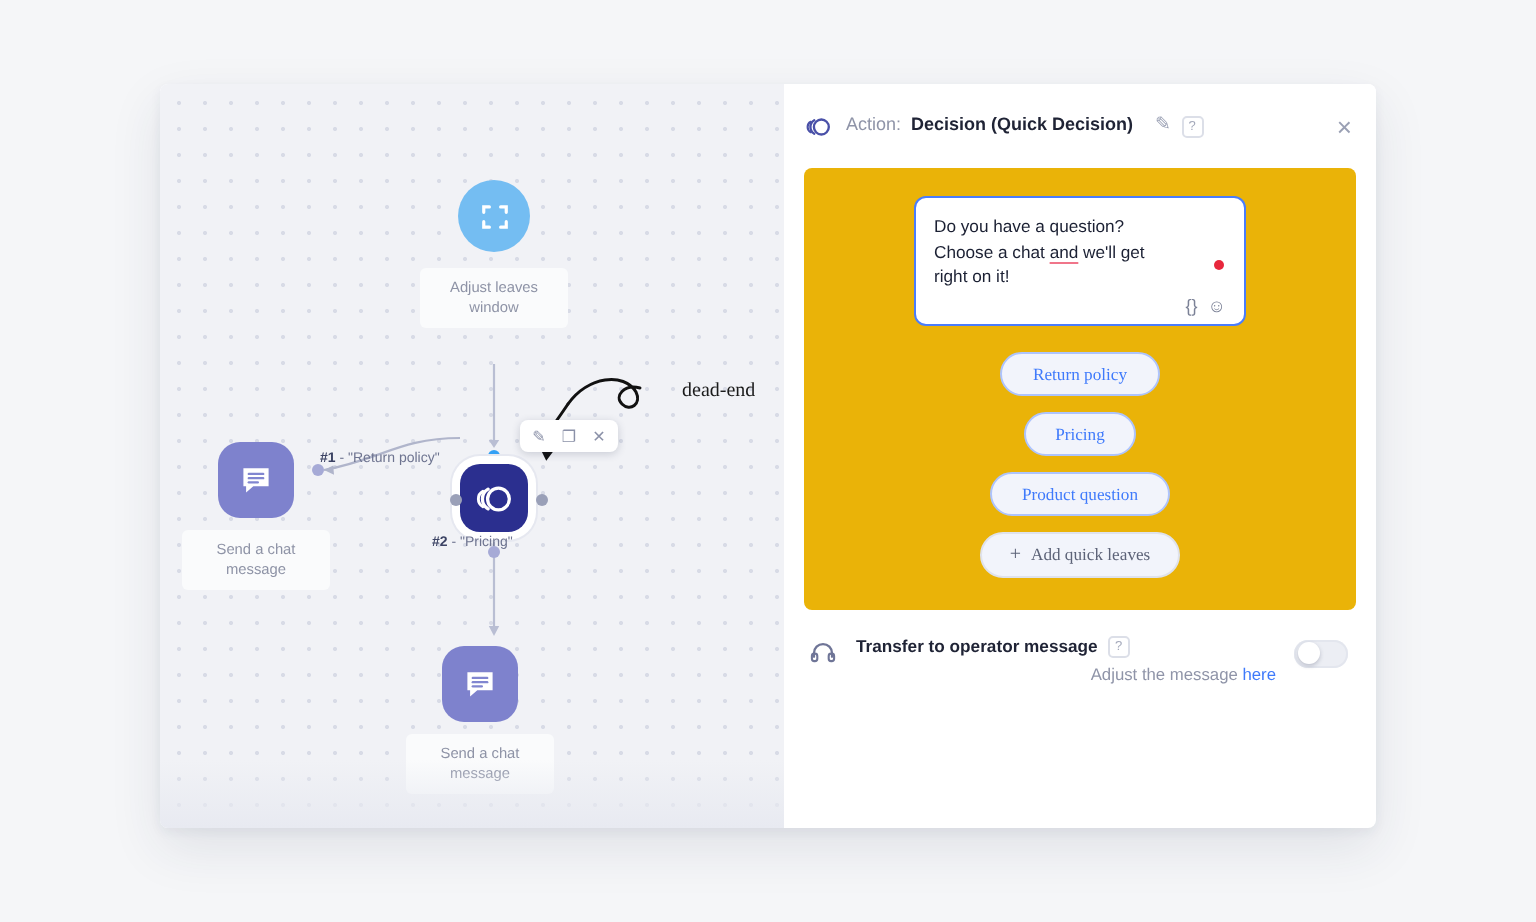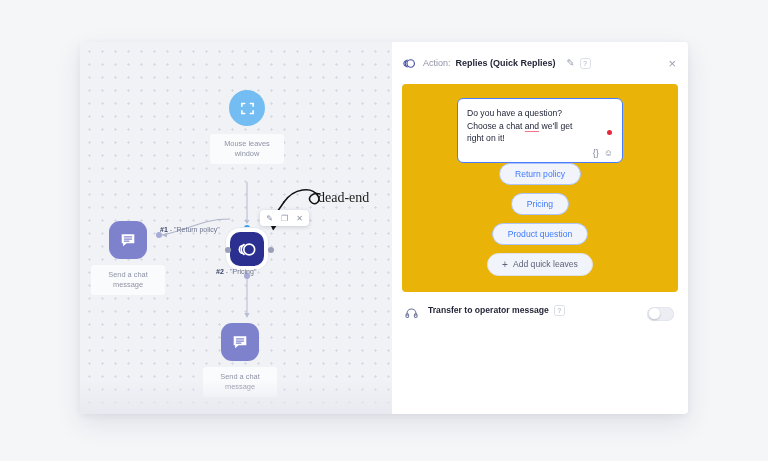--- a/index.html
+++ b/index.html
@@ -99,23 +99,24 @@
   }
   .mini-toolbar span {
     width: 13px; height: 12px;
     display: flex; align-items: center; justify-content: center;
     font-size: 8px; color: #8b91a8;
   }
 
   .annot {
     position: absolute;
     font-family: "Liberation Serif", serif;
-    font-size: 14px;
+    font-size: 10px;
     color: #1b1b1b;
     white-space: nowrap;
+    padding-left: 23px;
   }
 
   
   .panel {
     position: absolute;
     left: 312px; top: 0;
     width: 296px; height: 288px;
     background: #fff;
   }
   .panel-header {
@@ -170,21 +171,21 @@
     right: 10px; top: 31px;
     width: 5px; height: 5px; border-radius: 50%;
     background: #e8273c;
   }
   .bubble-tools {
     display: flex; justify-content: flex-end;
     gap: 5px; margin-top: 3px;
     font-size: 9px; color: #7b8196;
   }
 
-  .qr-list { display: flex; flex-direction: column; align-items: center; gap: 8px; }
+  .qr-list { margin-top: 13px; display: flex; flex-direction: column; align-items: center; gap: 8px; font-family: Liberation Serif, serif; }
   .qr {
     border: 1px solid #aec4fd;
     color: #3f7afb;
     background: #f2f4fb;
     border-radius: 20px;
     font-size: 8.6px;
     padding: 5px 15px;
     cursor: pointer;
   }
   .qr-add {
@@ -256,21 +257,21 @@
         <div class="node-circle">
           <svg width="15" height="15" viewBox="0 0 16 16">
             <g stroke="#fff" stroke-width="1.7" fill="none" stroke-linecap="round">
               <path d="M2 5.5V2.6h3"></path>
                 <path d="M14 5.5V2.6h-3"></path>
               <path d="M2 10.5v2.9h3"></path>
                 <path d="M14 10.5v2.9h-3"></path>
             </g>
           </svg>
         </div>
-        <div class="node-label" style="top:44px;">Mouse leaves window</div>
+        <div class="node-label" style="top:44px;">Adjust leaves window</div>
       </div>
       <div class="dot blue" style="left:164px; top:183px;"></div>
 
       <div class="node" style="left:150px; top:190px;">
         <div class="node-sq navy">
           <svg width="19" height="19" viewBox="0 0 22 22">
             <circle cx="13" cy="11" r="6.3" stroke="#fff" stroke-width="1.9" fill="none"></circle>
             <path d="M7 5.3 A6.6 6.6 0 0 0 7 16.7" stroke="#fff" stroke-width="1.9" fill="none" stroke-linecap="round"></path>
             <path d="M4 6.6 A5 5 0 0 0 4 15.4" stroke="#fff" stroke-width="1.7" fill="none" stroke-linecap="round"></path>
           </svg>
@@ -330,21 +331,21 @@
     <div class="panel">
 
       <div class="panel-header">
         <svg width="13" height="13" viewBox="0 0 22 22">
           <circle cx="13" cy="11" r="6.3" stroke="#4a51a8" stroke-width="2" fill="none"></circle>
           <path d="M7 5.3 A6.6 6.6 0 0 0 7 16.7" stroke="#4a51a8" stroke-width="2" fill="none" stroke-linecap="round"></path>
           <path d="M4 6.6 A5 5 0 0 0 4 15.4" stroke="#4a51a8" stroke-width="1.8" fill="none" stroke-linecap="round"></path>
         </svg>
         <div class="panel-title-group">
           <span class="panel-kicker">Action:</span>
-          <span class="panel-title">Replies (Quick Replies)</span>
+          <span class="panel-title">Decision (Quick Decision)</span>
           <span class="hdr-icon" style="margin-left:6px;">✎</span>
           <span class="qmark">?</span>
         </div>
         <span class="close-x">×</span>
       </div>
 
       <div class="panel-body">
 
         <div class="bubble-wrap">
           <div class="bubble">
@@ -378,20 +379,23 @@
             <path d="M4 12.5V10a6 6 0 0 1 12 0v2.5" stroke="#6f7597" stroke-width="1.5" fill="none" stroke-linecap="round"></path>
             <rect x="2.6" y="10.4" width="3.6" height="5" rx="1.6" stroke="#6f7597" stroke-width="1.4" fill="none"></rect>
             <rect x="13.8" y="10.4" width="3.6" height="5" rx="1.6" stroke="#6f7597" stroke-width="1.4" fill="none"></rect>
           </svg>
         </span>
         <div class="transfer-main">
           <div class="transfer-title-row">
             <span class="transfer-title">Transfer to operator message</span>
             <span class="qmark">?</span>
           </div>
+          <div class="transfer-sub">
+            <span>Adjust the message </span><a href="#">here</a>
+          </div>
         </div>
         <div class="toggle">
           <div class="knob"></div>
         </div>
       </div>
 
     </div>
   </div>
 </div>
 

